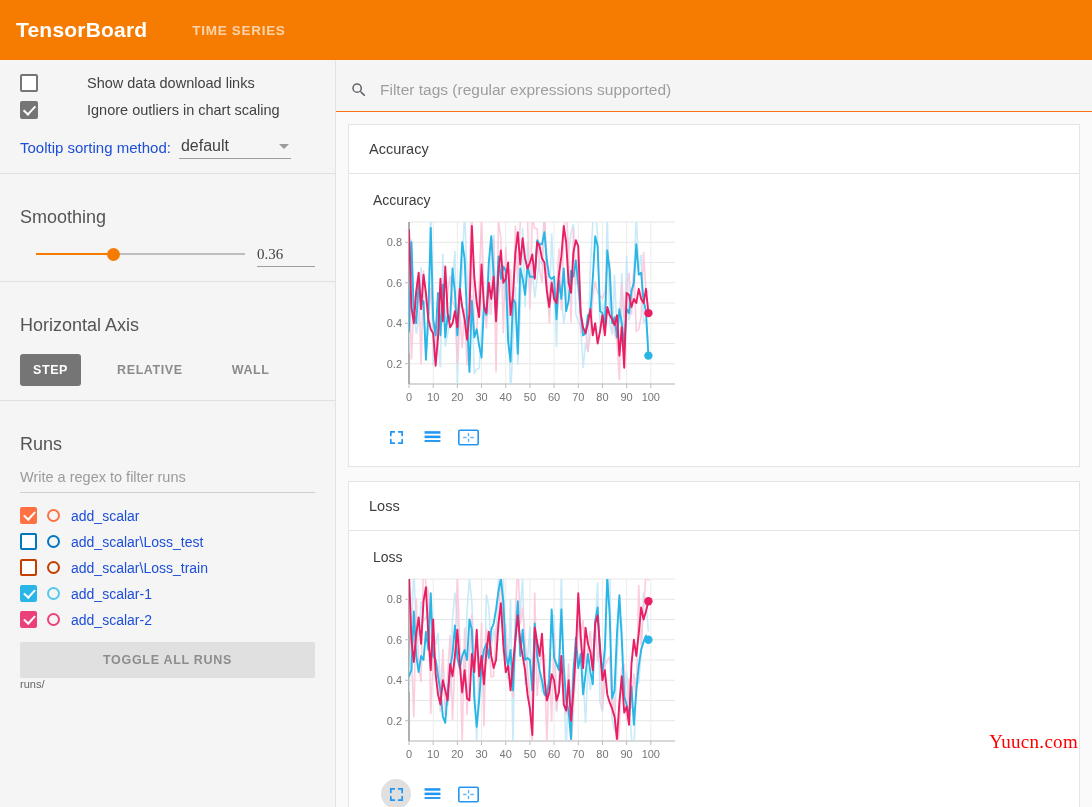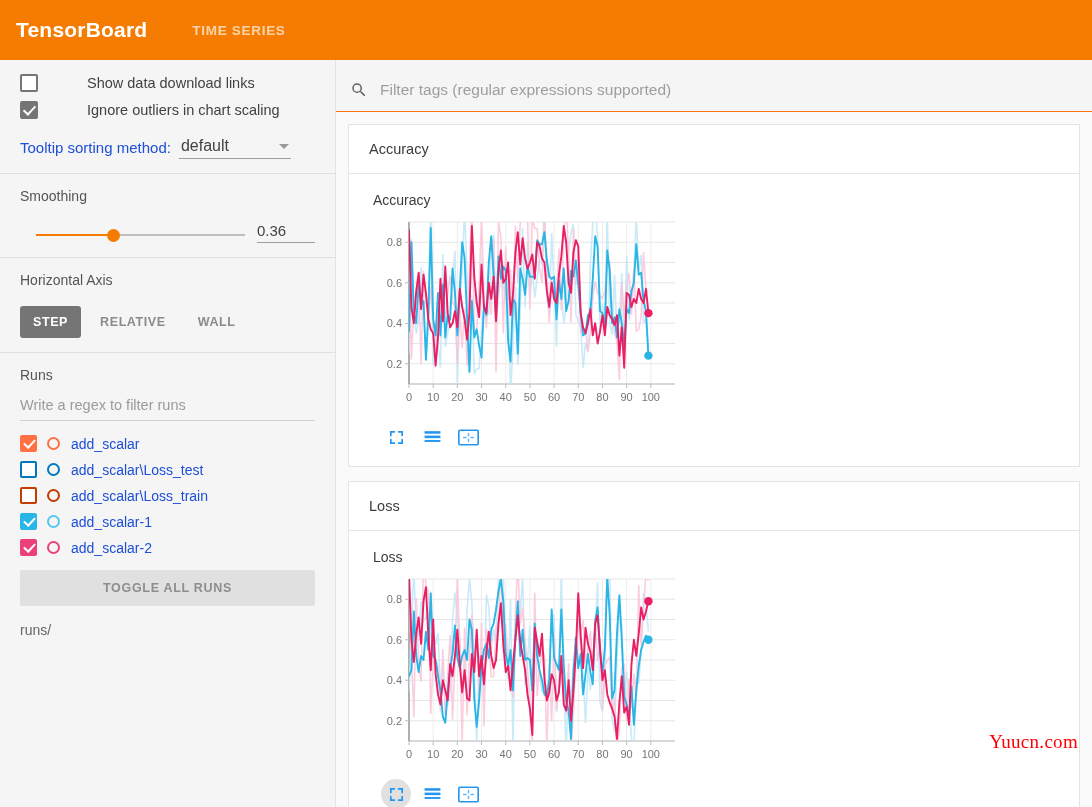--- a/index.html
+++ b/index.html
@@ -97,43 +97,43 @@
   }
   .select .val { font-size: 16px; color: #424242; }
   .caret {
     width: 0; height: 0;
     border-left: 5px solid transparent;
     border-right: 5px solid transparent;
     border-top: 5px solid #9a9a9a;
     margin-left: 6px;
   }
 
-  .seclabel { font-size: 14px; color: #555; margin-bottom: 18px; }
-
-  .sliderrow { display: flex; align-items: flex-end; }
+  .seclabel { font-size: 18px; color: #555; margin-bottom: 18px; margin-top: 19px; }
+
+  .sliderrow { display: flex; align-items: flex-start; font-family: Liberation Serif, serif; }
   .slider {
     position: relative; flex: 1; height: 16px;
     display: flex; align-items: center;
     margin-right: 12px; cursor: pointer;
   }
   .track { position: absolute; left: 16px; right: 0; height: 2px; background: #bdbdbd; }
   .trackfill { position: absolute; left: 16px; width: 77px; height: 2px; background: #f57c00; }
   .thumb {
     position: absolute; left: 87px; top: 50%;
     width: 13px; height: 13px; margin-top: -6.5px;
     border-radius: 50%; background: #f57c00;
   }
   .slidernum {
     width: 58px; text-align: left;
     font-size: 15px; color: #424242;
     border-bottom: 1px solid #9e9e9e;
     padding-bottom: 3px;
   }
 
-  .segmented { display: flex; align-items: center; gap: 6px; }
+  .segmented { display: flex; align-items: center; gap: 23px; }
   .seg {
     padding: 9px 13px;
     font-size: 12.5px; font-weight: bold; letter-spacing: 0.6px;
     color: #8b8b8b;
     border-radius: 3px;
     cursor: pointer;
     white-space: nowrap;
   }
   .seg.active { background: #757575; color: #fff; }
 
@@ -174,21 +174,21 @@
     background: #e0e0e0;
     border: none; outline: none;
     color: #8d8d8d;
     font-family: "Liberation Sans", sans-serif;
     font-size: 12.5px; font-weight: bold; letter-spacing: 0.7px;
     padding: 11px 0;
     border-radius: 2px;
     margin-top: 5px;
     cursor: pointer;
   }
-  .runsfooter { font-size: 14px; color: #666; margin-top: 16px; }
+  .runsfooter { font-size: 11px; color: #666; margin-top: 0; }
 
   
   .main { flex: 1; min-width: 0; background: #fafafa; display: flex; flex-direction: column; position: relative; }
   .filterbar {
     height: 52px; min-height: 52px;
     background: #f5f5f5;
     display: flex; align-items: center;
     padding: 8px 14px 0 14px;
     border-bottom: 1px solid #f97316;
   }

